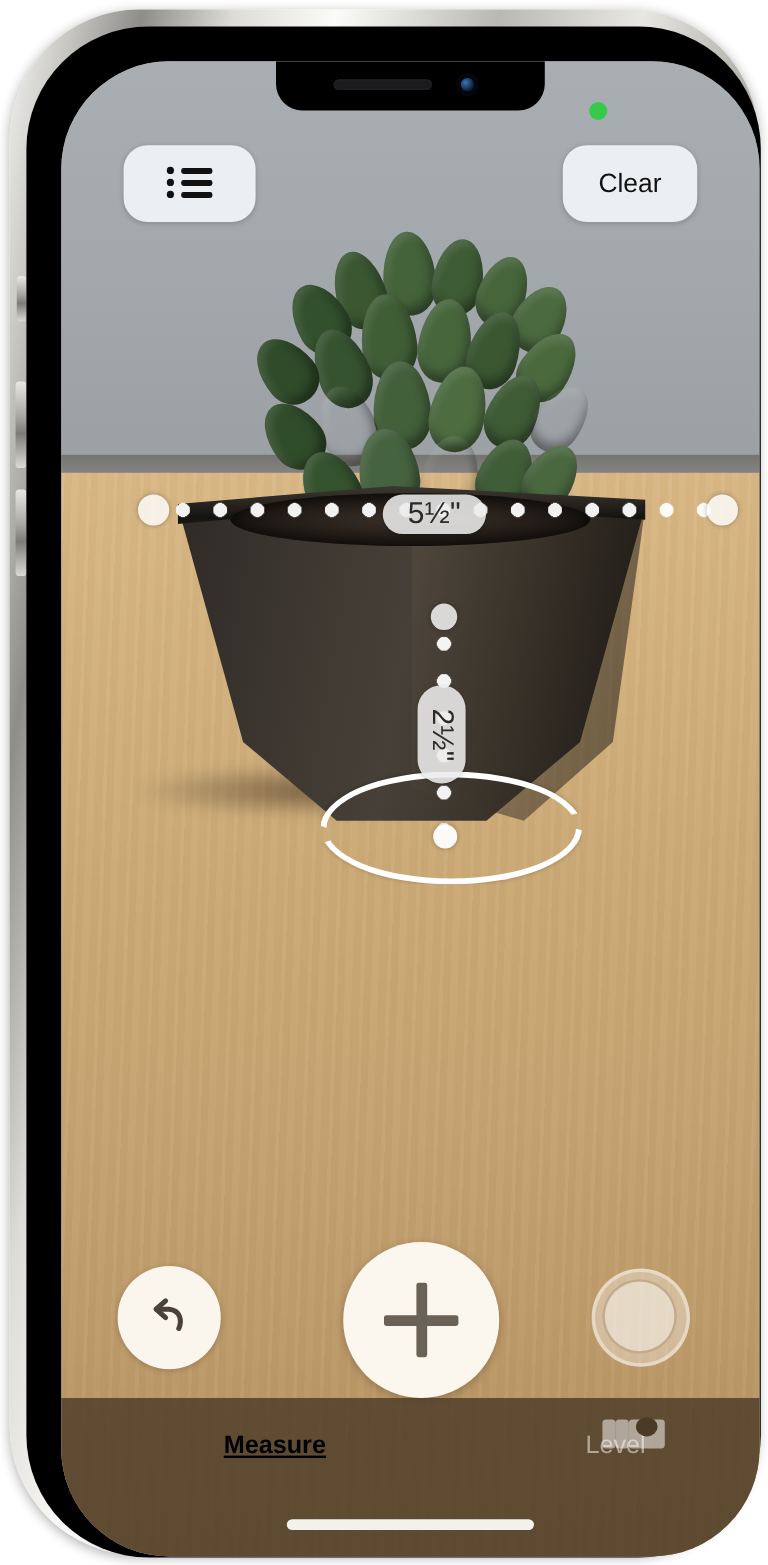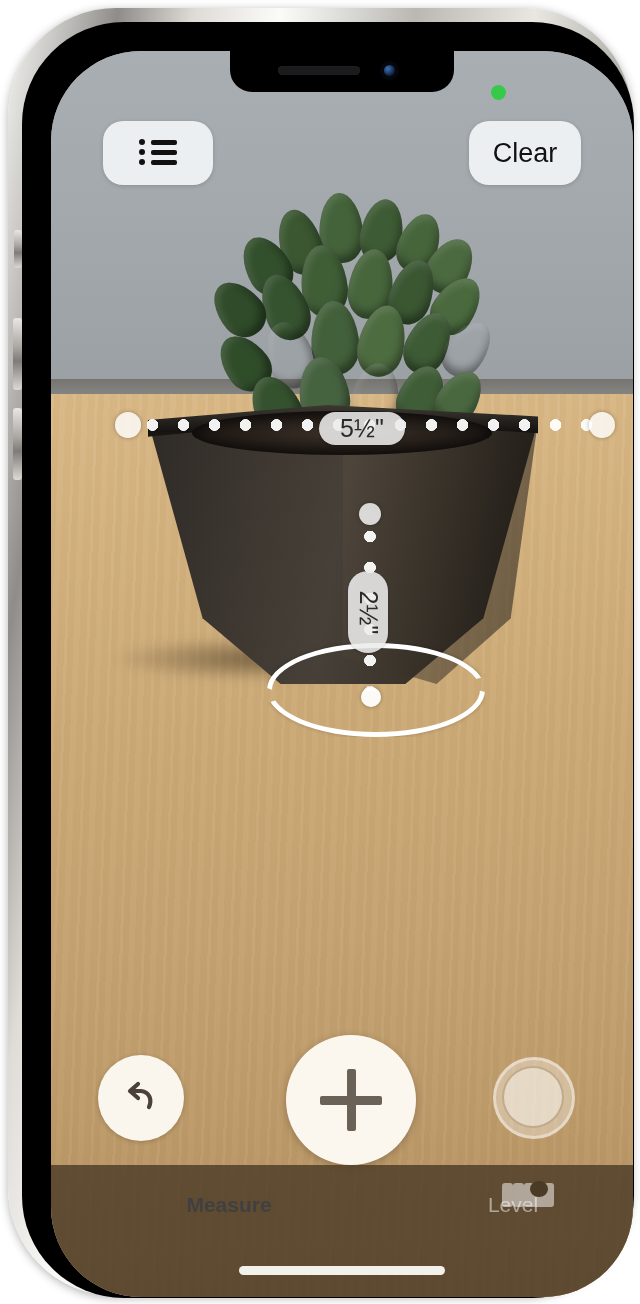--- a/index.html
+++ b/index.html
@@ -105,21 +105,21 @@
                       0% 100%,0% 64%,10% 56%,0% 48%);
     box-shadow:0 0 4px rgba(0,0,0,.22);}
 
   
   .top-ctl{position:absolute;left:0;top:0;width:100%;height:150px;}
   .pill{position:absolute;background:#eceff1;border-radius:20px;
     box-shadow:0 1px 4px rgba(0,0,0,.16);
     display:flex;align-items:center;justify-content:center;cursor:pointer;}
   .pill-list{left:52px;top:70px;width:110px;height:64px;}
   .pill-clear{left:418px;top:70px;width:112px;height:64px;
-    font-size:27px;color:#111;}
+    font-size:22px;color:#111;}
   .ic-list{width:38px;height:28px;position:relative;}
   .ic-list i{position:absolute;left:12px;height:5px;width:26px;
     background:#111;border-radius:2px;}
   .ic-list i:nth-child(1){top:1px;}
   .ic-list i:nth-child(2){top:11px;}
   .ic-list i:nth-child(3){top:21px;}
   .ic-list b{position:absolute;left:0;width:6px;height:6px;border-radius:50%;
     background:#111;}
   .ic-list b:nth-child(4){top:0px;}
   .ic-list b:nth-child(5){top:10px;}
@@ -145,21 +145,21 @@
     background:rgba(255,255,255,.42);
     border:2px solid rgba(150,115,70,.45);}
 
   
   .tabbar{position:absolute;left:0;bottom:0;width:100%;height:132px;
     background:rgba(74,58,38,.80);}
   .tab{position:absolute;top:18px;width:150px;text-align:center;cursor:pointer;}
   .tab-measure{left:103px;}
   .tab-level{left:387px;}
   .tab .tlabel{font-size:21px;margin-top:10px;display:block;}
-  .tab-measure .tlabel{color:#404040;font-weight:600;}
+  .tab-measure .tlabel{color:#000000;font-weight:600;text-decoration:underline;}
   .tab-level .tlabel{color:rgba(255,255,255,.50);}
   .ic-ruler{width:52px;height:22px;margin:0 auto;border-radius:4px;
     background:#ffffff;position:relative;overflow:hidden;}
   .ic-ruler:after{content:"";position:absolute;left:4px;top:0;right:4px;height:11px;
     background:repeating-linear-gradient(90deg,#4a3a26 0 2px,transparent 2px 6px);}
   .ic-level{width:52px;height:24px;margin:0 auto;position:relative;}
   .ic-level i{position:absolute;top:0;width:11px;height:24px;border-radius:3px;
     background:rgba(255,255,255,.50);}
   .ic-level i:nth-child(1){left:0;}
   .ic-level i:nth-child(2){right:0;}

